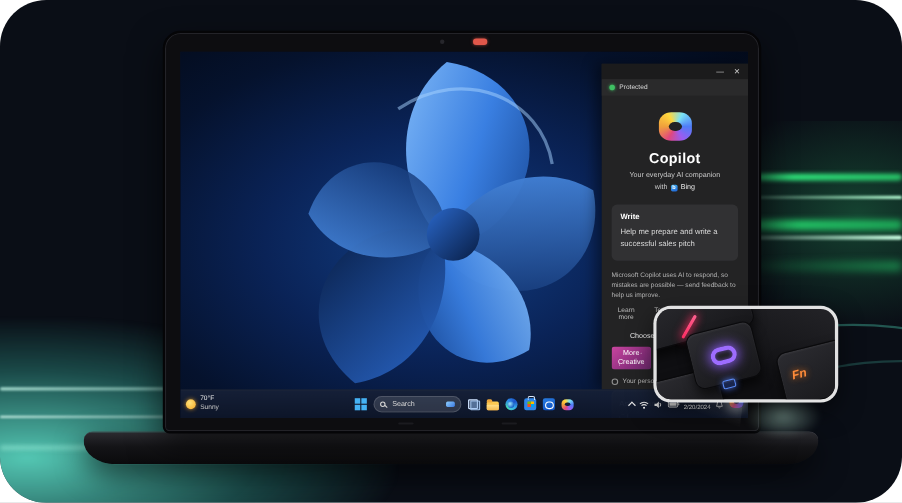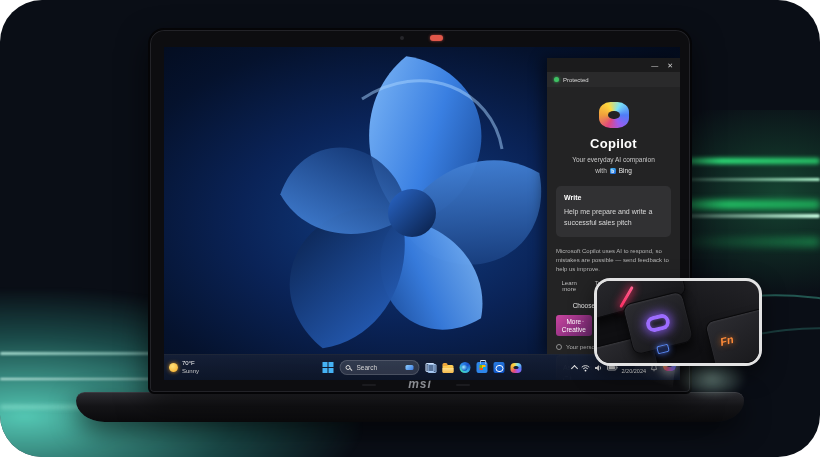--- a/index.html
+++ b/index.html
@@ -167,21 +167,20 @@
   <div class="arc arc-b"></div>
   <div class="arc arc-c"></div>
 
   <div class="base"></div>
 
   <div class="lid">
     <div class="cam-dot"></div>
     <div class="cam-switch"></div>
     <div class="hinge l"></div>
     <div class="hinge r"></div>
-    <div class="brand">msi</div>
 
     <div class="screen">
 
       <svg class="wall" viewBox="0 0 516 333" preserveAspectRatio="none">
         <defs>
           <radialGradient id="wallbg" cx="46%" cy="52%" r="78%">
             <stop offset="0%" stop-color="#123f85"></stop>
               <stop offset="40%" stop-color="#0a2357"></stop>
             <stop offset="72%" stop-color="#05122d"></stop>
               <stop offset="100%" stop-color="#030a19"></stop>

